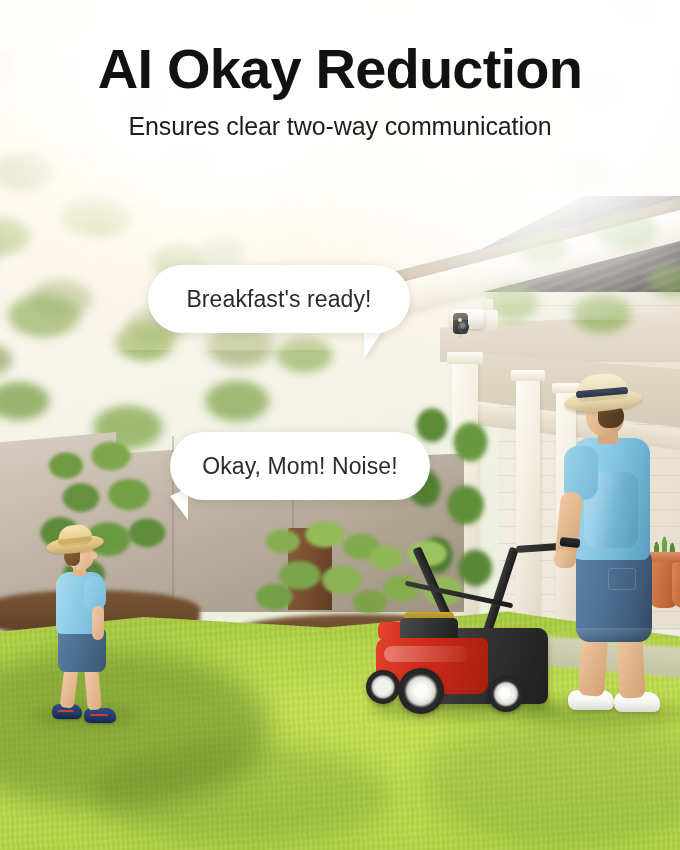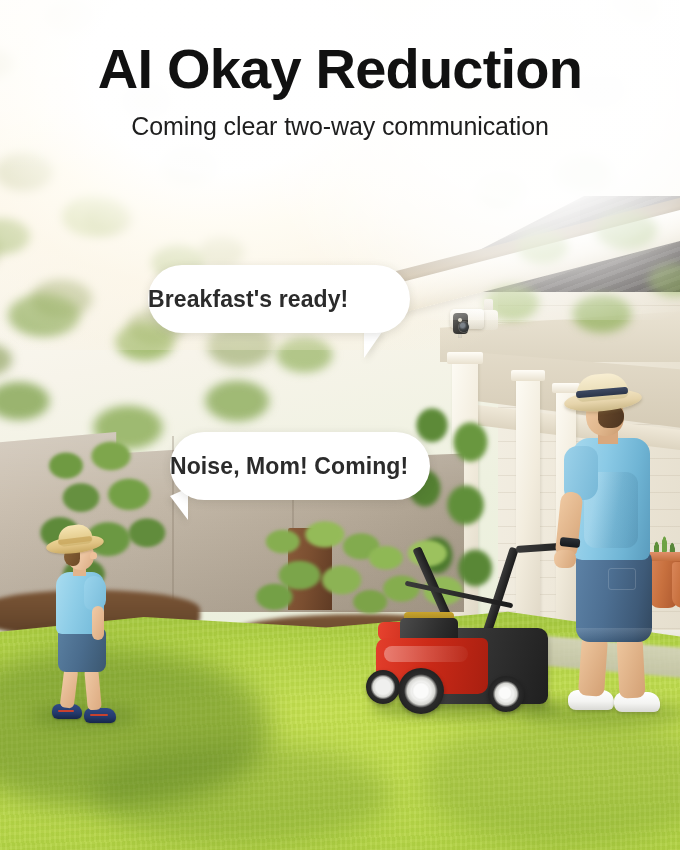--- a/index.html
+++ b/index.html
@@ -550,23 +550,22 @@
     position:absolute; background:rgba(62,98,22,.30); border-radius:50%; filter:blur(8px);
   }
   .psh-man { left:520px; top:700px; width:170px; height:26px; }
   .psh-boy { left:30px; top:706px; width:110px; height:20px; }
 
   
   .bubble {
     position:absolute;
     background:#ffffff;
     border-radius:36px;
-    display:flex; align-items:center; 
+    display:flex; align-items:center; justify-content:center;
     box-shadow:0 2px 10px rgba(60,55,40,.14);
-    font-weight:bold;
   }
   .bubble-text {
     color:#2b2b2b;
     font-size:23px;
     letter-spacing:.1px;
     white-space:nowrap;
   }
   #bubble-1 { left:148px; top:265px; width:262px; height:68px; }
   #bubble-2 { left:170px; top:432px; width:260px; height:68px; }
   .tail { position:absolute; width:0; height:0; }
@@ -748,19 +747,19 @@
   <div class="flare2"></div>
   <div class="top-wash"></div>
 
   <div class="tail tail-right"></div>
   <div class="bubble" id="bubble-1">
     <span class="bubble-text">Breakfast's ready!</span>
   </div>
 
   <div class="tail tail-left"></div>
   <div class="bubble" id="bubble-2">
-    <span class="bubble-text">Noise, Mom! Coming!</span>
+    <span class="bubble-text">Okay, Mom! Noise!</span>
   </div>
 
   <div class="headline">AI Okay Reduction</div>
-  <div class="subhead">Coming clear two-way communication</div>
+  <div class="subhead">Ensures clear two-way communication</div>
 
 </div>
 
 </body></html>

